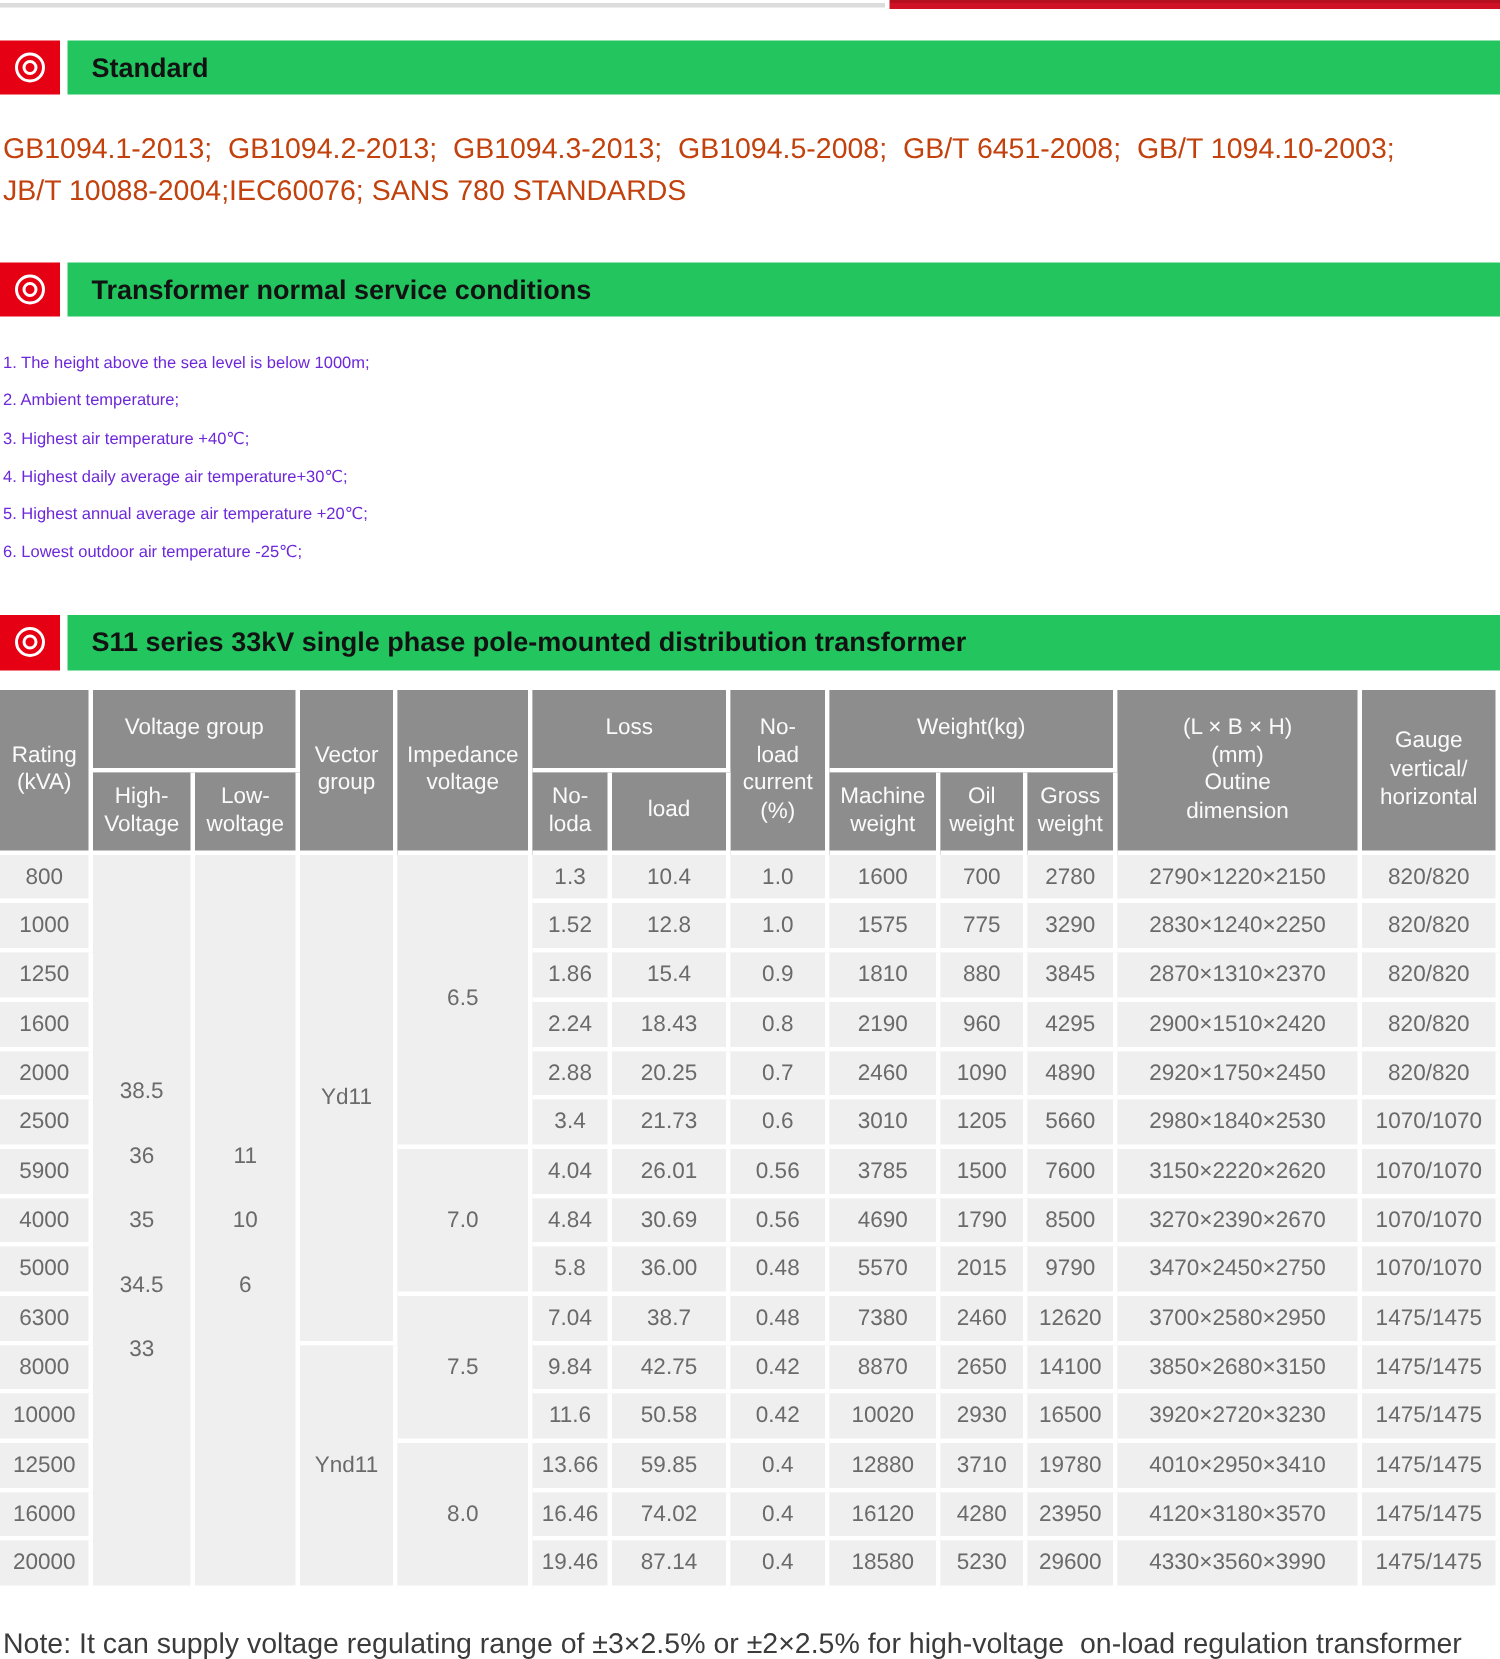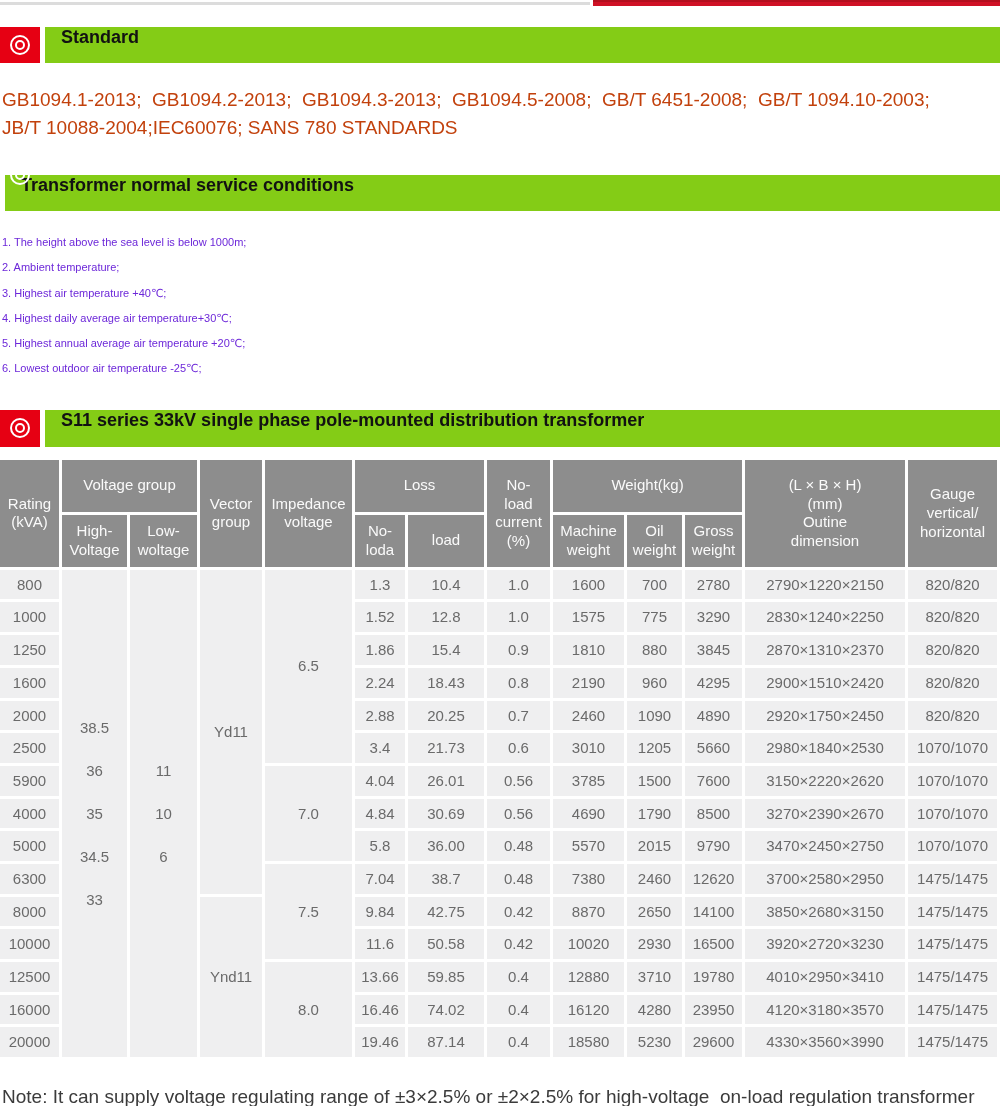--- a/index.html
+++ b/index.html
@@ -12,26 +12,26 @@
   .top-rule .rule-red  { position:absolute; left:593px; right:0; top:0; height:6px; background:#cf1125; box-shadow:inset 0 2px 0 #b30f1e; }
 
   
   .sec { display:flex; height:36px; }
   .sec.h3 { height:37px; }
   .sec-icon { flex:none; width:40px; background:#e60013; position:relative; }
   .ring-outer { position:absolute; left:50%; top:50%; width:16px; height:16px; margin:-10px 0 0 -10px;
                 border:2px solid #fff; border-radius:50%; }
   .ring-inner { position:absolute; left:50%; top:50%; width:6px; height:6px; margin:-5px 0 0 -5px;
                 border:2px solid #fff; border-radius:50%; }
-  .sec-bar { flex:1; background:#84cc16; margin-left:5px; display:flex; align-items:flex-start; padding-left:16px; }
+  .sec-bar { flex:1; background:#22c55e; margin-left:5px; display:flex; align-items:center; padding-left:16px; }
   .sec-title { font-size:18px; font-weight:bold; color:#121212; }
 
   .m-sec1 { margin-top:19px; }
   .standards { margin:23px 0 0 2px; font-size:19px; line-height:28px; color:#c2410c; white-space:pre-wrap; }
-  .m-sec2 { margin-top:33px;flex-direction:column; }
+  .m-sec2 { margin-top:33px; }
   .conditions { margin:19px 0 0 2px; font-size:11px; line-height:25.3px; color:#6d28d9; }
   .m-sec3 { margin-top:28px;border-radius:13px; }
 
   
   table.spec { width:1000px; margin-top:13px; table-layout:fixed; border-collapse:separate; border-spacing:0; }
   .spec th, .spec td { box-sizing:border-box; border-right:3px solid #fff; border-bottom:3px solid #fff;
                        text-align:center; vertical-align:middle; padding:0; }
   .spec th { background:#8d8d8d; color:#fafafa; font-weight:400; font-size:15px; line-height:1.25;
              white-space:pre-line; height:55px; }
   .spec td { background:#efeff0; color:#6a6a6a; font-size:15px; height:32.7px; line-height:1.05; }

